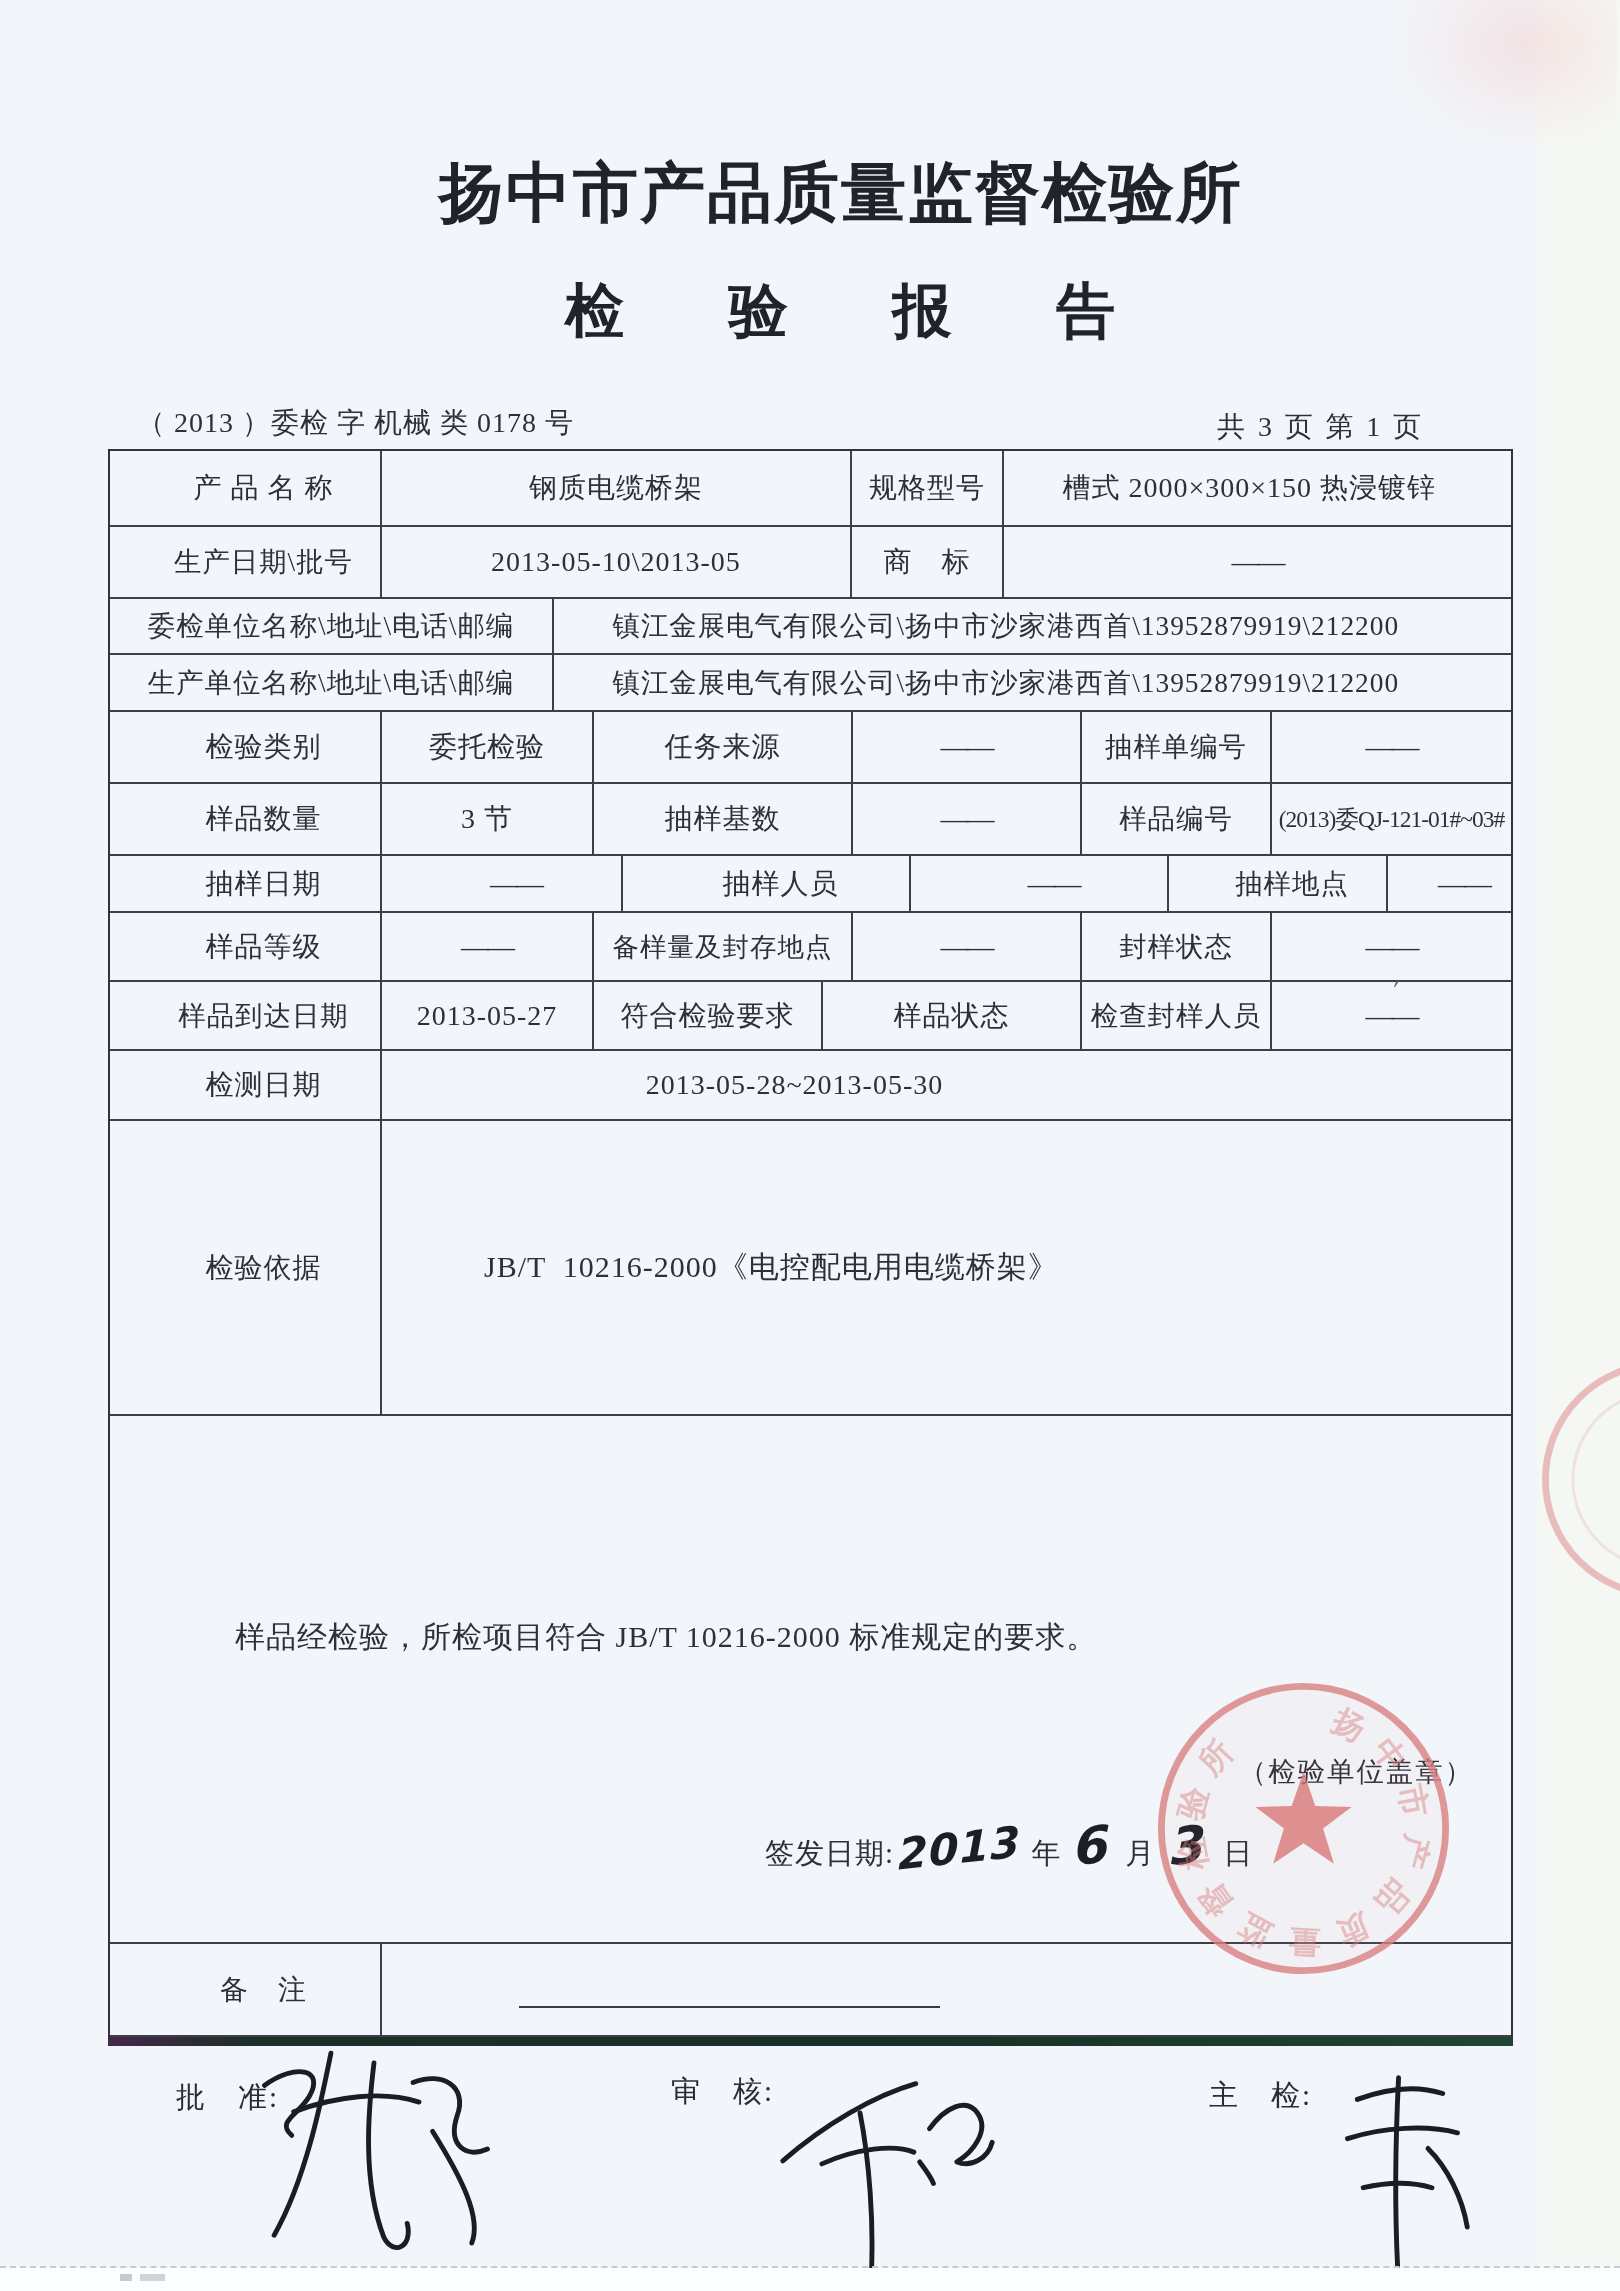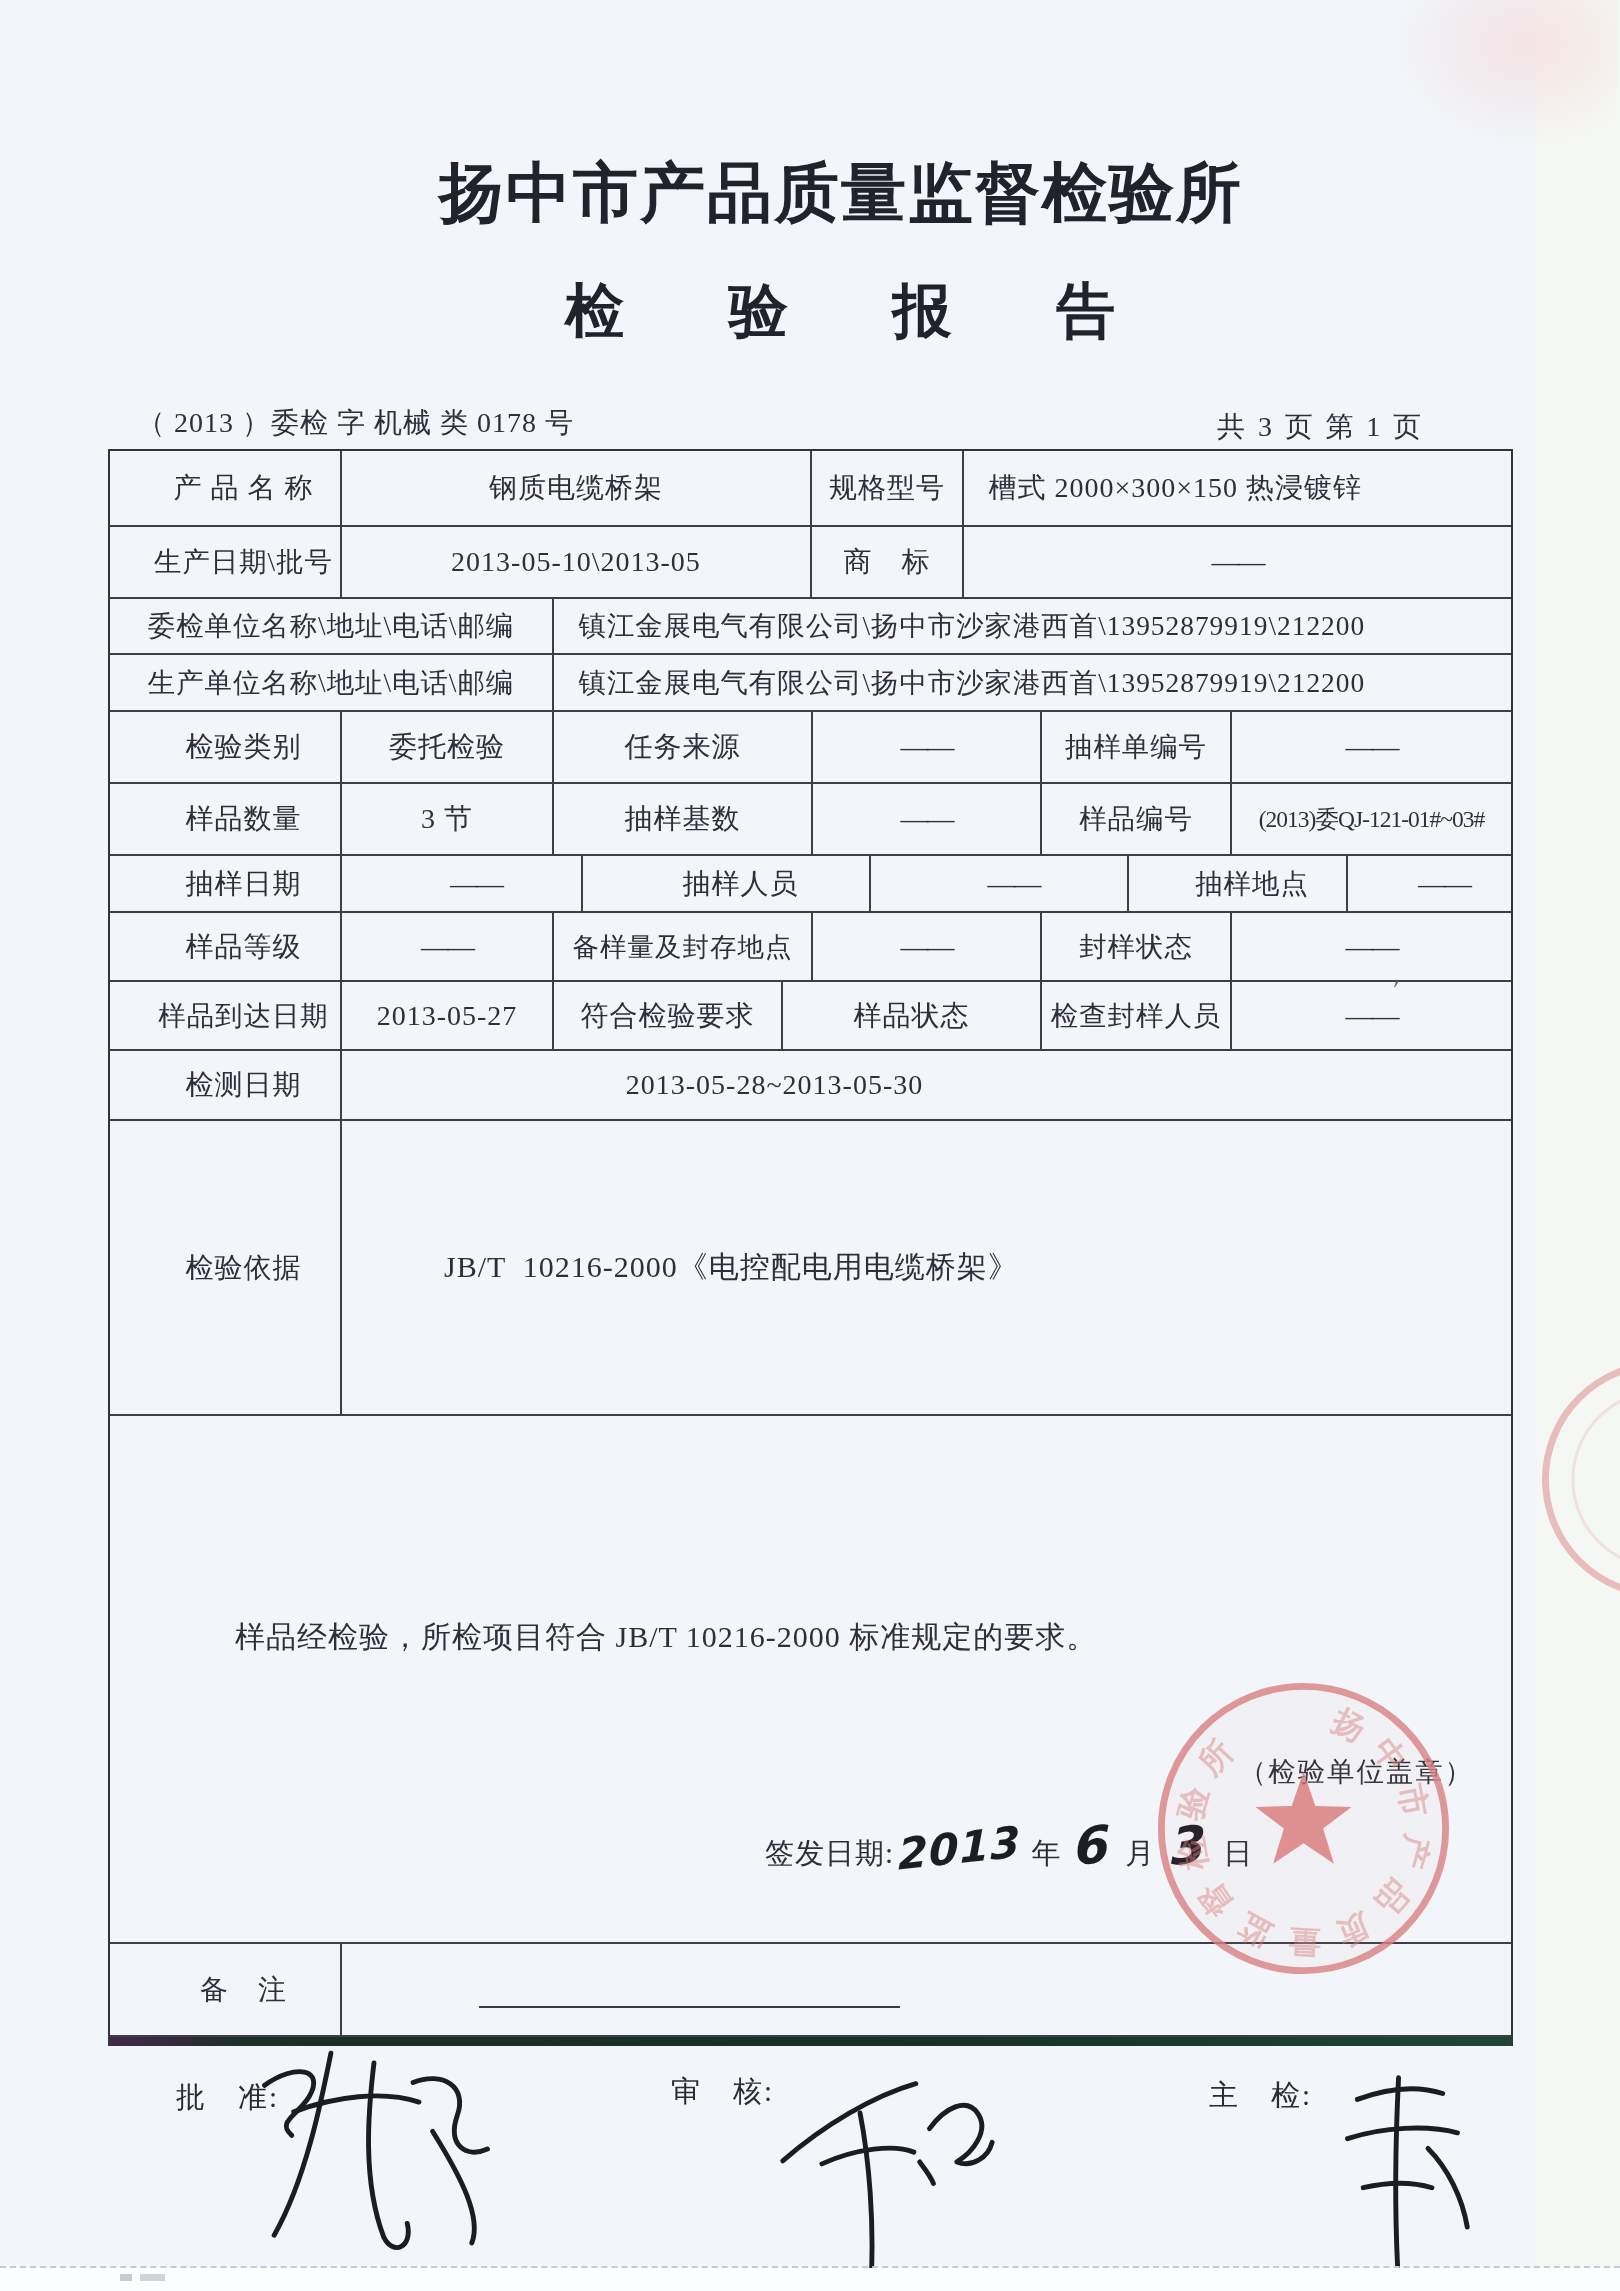--- a/index.html
+++ b/index.html
@@ -36,28 +36,28 @@
   .row:last-of-type{border-bottom:none;}
   .c{
     border-right:2px solid #3e3e48;display:flex;align-items:center;justify-content:center;
     font-size:28px;letter-spacing:1px;white-space:nowrap;box-sizing:border-box;overflow:visible;
   }
   .c:last-child{border-right:none;}
   .grow{flex:1;}
   .left{justify-content:flex-start;}
   .dash{letter-spacing:-2px;font-weight:400;}
   
-  .w-l{width:232px;padding-left:37px;} .w-a{width:212px;} .w-b{width:259px;font-family:Liberation Mono, monospace;} .w-c{width:229px;} .w-d{width:190px;}
+  .w-l{width:272px;padding-left:37px;} .w-a{width:212px;} .w-b{width:259px;font-family:Liberation Mono, monospace;} .w-c{width:229px;} .w-d{width:190px;}
   .w-v1{width:470px;} .w-l2{width:152px;} .w-l3{width:444px;}
   
   .r1{height:74px;} .r2{height:70px;} .r3{height:54px;} .r4{height:55px;}
   .r5{height:70px;} .r6{height:70px;} .r7{height:55px;gap:29px;} .r8{height:67px;}
   .r9{height:67px;} .r10{height:68px;} .r11{height:293px;} .r12{height:526px;} .r13{height:91px;}
   .small28{font-size:27.4px;} .small27{font-size:26.5px;} .small24{font-size:23.5px;letter-spacing:-1px;}
-  .pad25{padding-left:24.5px;}
+  .pad25{padding-left:24.5px;margin-left:34px;}
   .shift-left{padding-right:304px;}
   .basis-val{justify-content:flex-start;padding-left:102px;white-space:pre;}
   
   .rel{position:relative;}
   .conclusion{position:absolute;left:125px;top:201px;font-size:30px;letter-spacing:1px;white-space:nowrap;}
   .stamp-note{position:absolute;right:37px;top:338px;font-size:27.4px;letter-spacing:2px;}
   .issue-line{position:absolute;left:655px;top:400px;font-size:29px;white-space:nowrap;}
   .issue-line .hand{
     display:inline-block;font-family:"DejaVu Sans",sans-serif;font-style:italic;font-weight:600;
     color:#1d1d26;transform:rotate(-6deg) skewX(-6deg);

